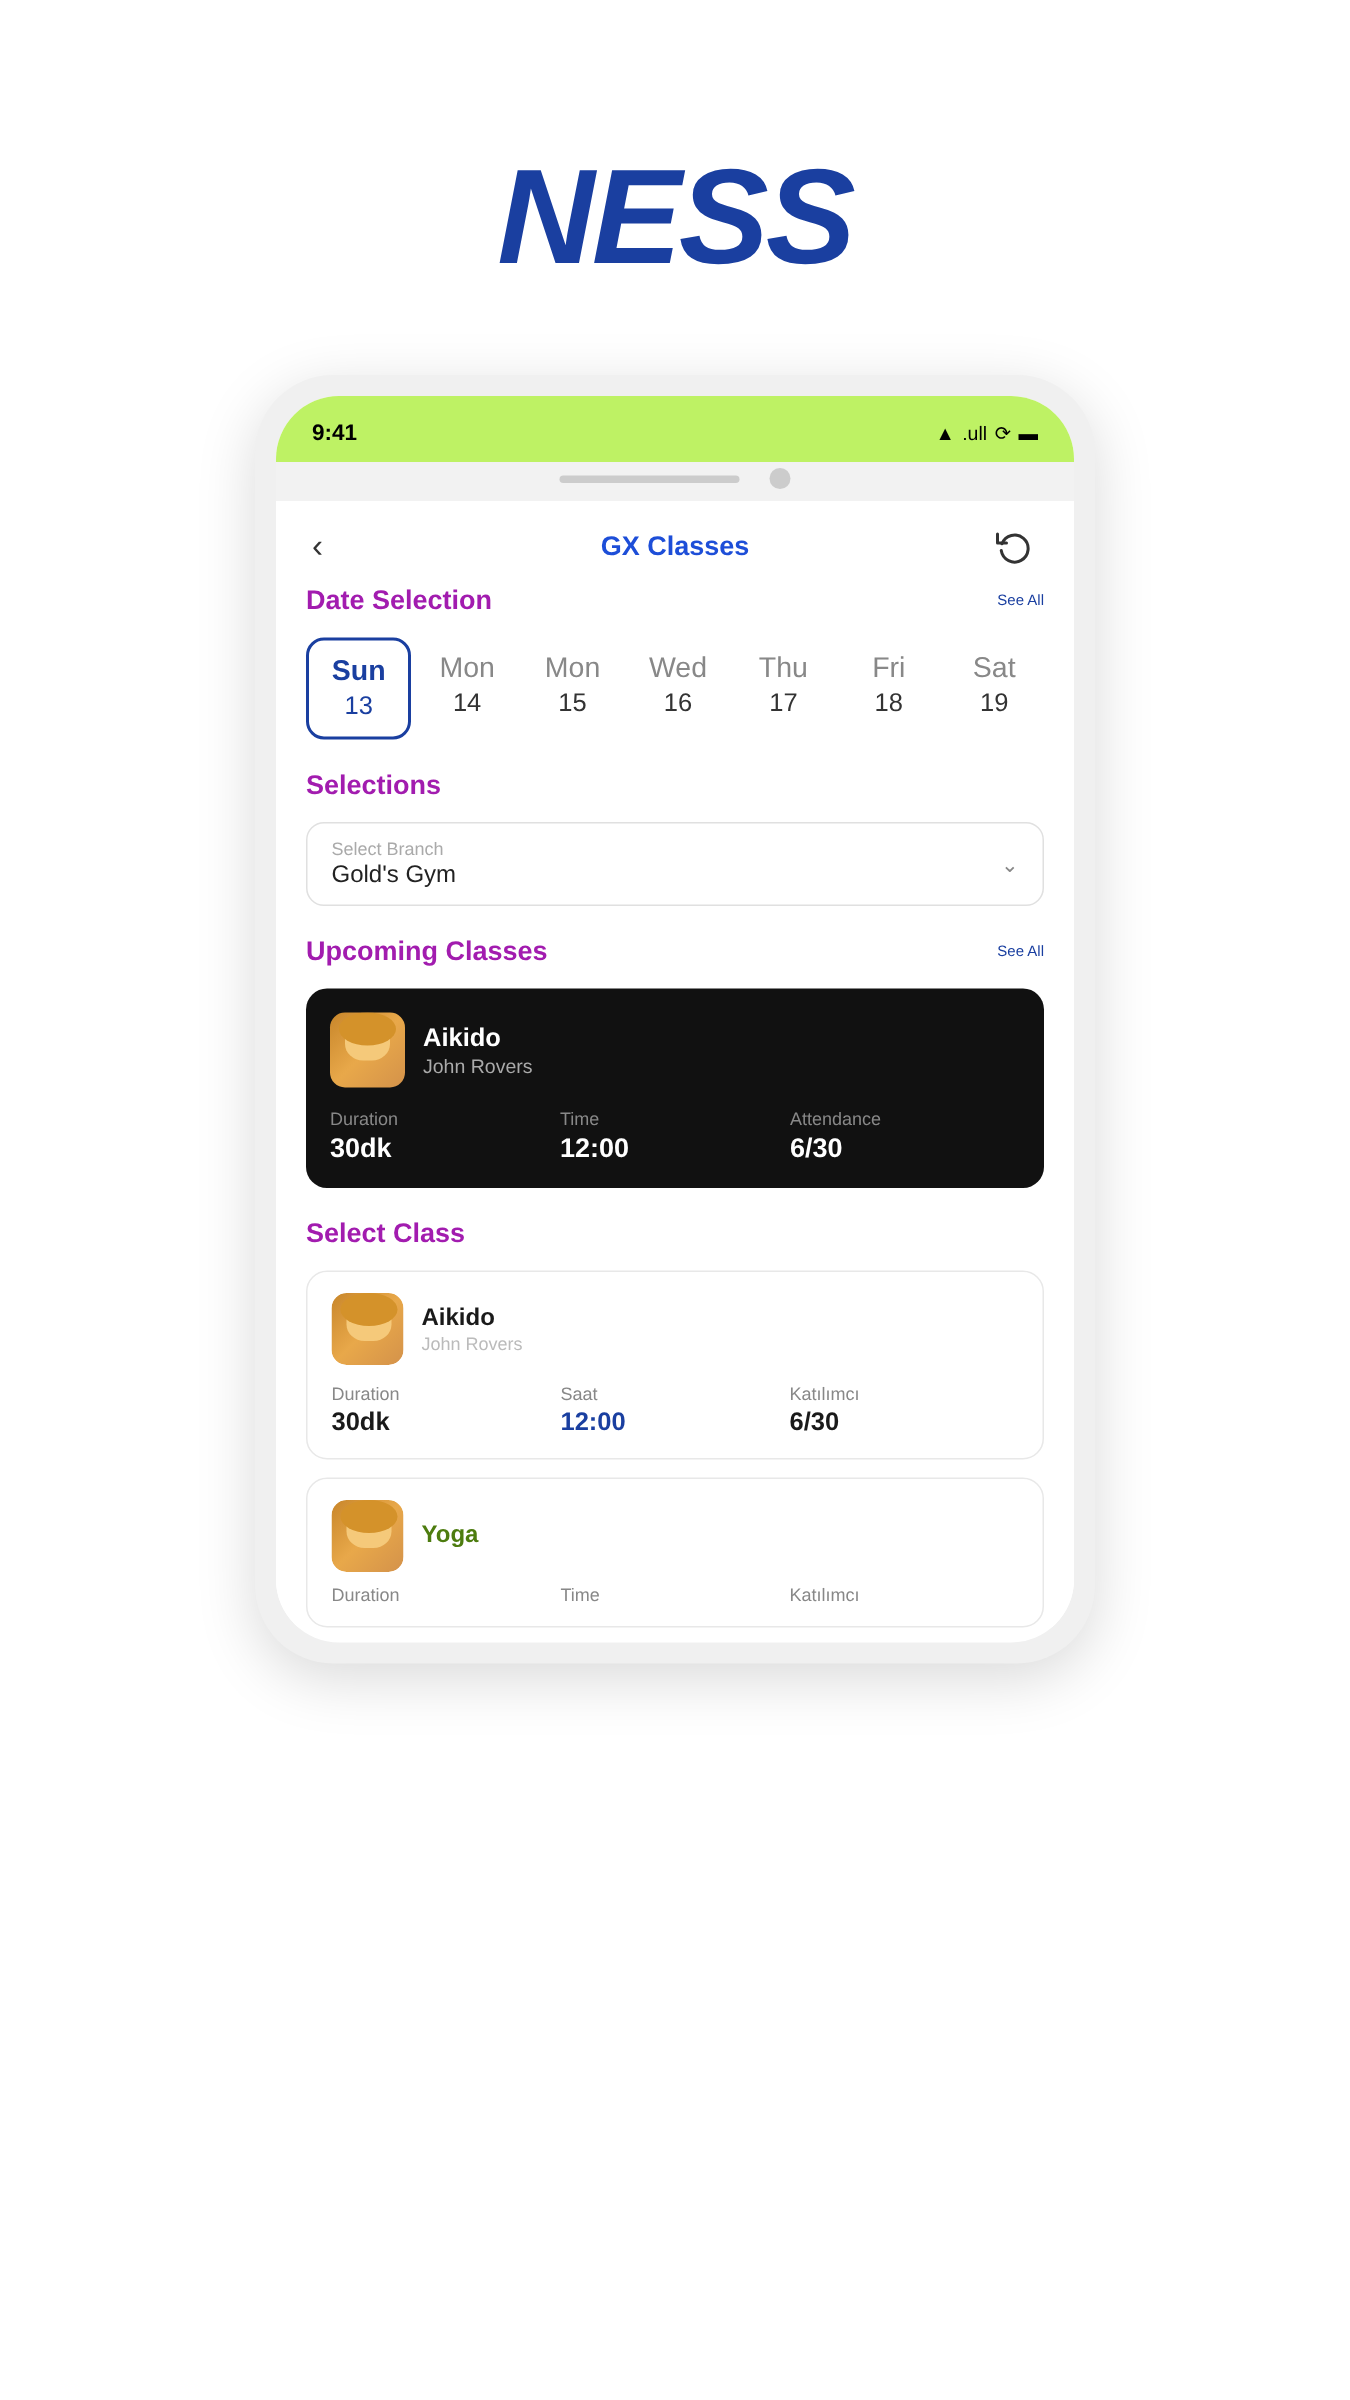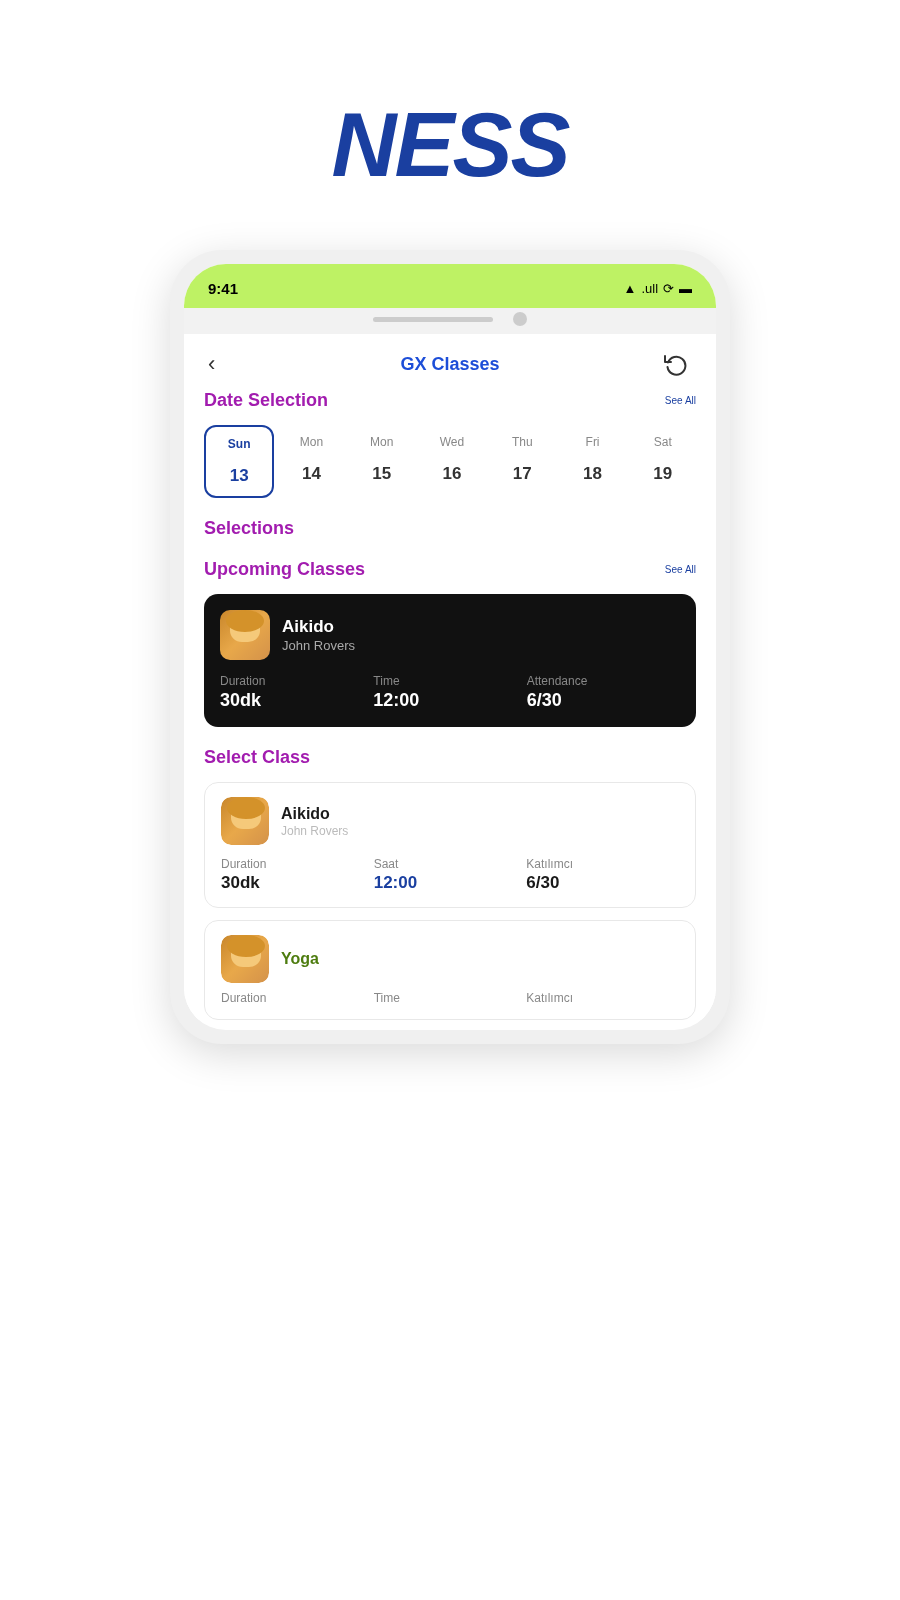--- a/index.html
+++ b/index.html
@@ -173,33 +173,33 @@
       flex-direction: column;
       align-items: center;
       padding: 10px 6px;
       border-radius: 12px;
       cursor: pointer;
     }
     .date-item.selected {
       border: 2px solid #1a3fa0;
     }
     .date-day-name {
-      font-size: 12px;
+      font-size: 19px;
       color: #888;
       font-weight: 500;
     }
     .date-item.selected .date-day-name {
       color: #1a3fa0;
       font-weight: 600;
     }
     .date-day-num {
       font-size: 17px;
-      font-weight: 700;
+      font-weight: 400;
       color: #333;
-      margin-top: 15px;
+      margin-top: 2px;
     }
     .date-item.selected .date-day-num {
       color: #1a3fa0;
     }
 
     
     .selections-section {
       margin-bottom: 20px;
     }
     .select-dropdown {
@@ -460,20 +460,25 @@
             <span class="date-day-name">Sat</span>
             <span class="date-day-num">19</span>
           </div>
         </div>
       </div>
 
       <div class="selections-section">
         <div class="section-header">
           <span class="section-title">Selections</span>
         </div>
+        <div class="select-dropdown">
+          <span class="select-label">Select Branch</span>
+          <span class="select-value">Gold's Gym</span>
+          <span class="dropdown-arrow">⌄</span>
+        </div>
       </div>
 
       <div class="upcoming-section">
         <div class="section-header">
           <span class="section-title">Upcoming Classes</span>
           <span class="see-all">See All</span>
         </div>
         <div class="class-card-dark">
           <div class="class-card-header">
             <div class="avatar-placeholder"></div>

